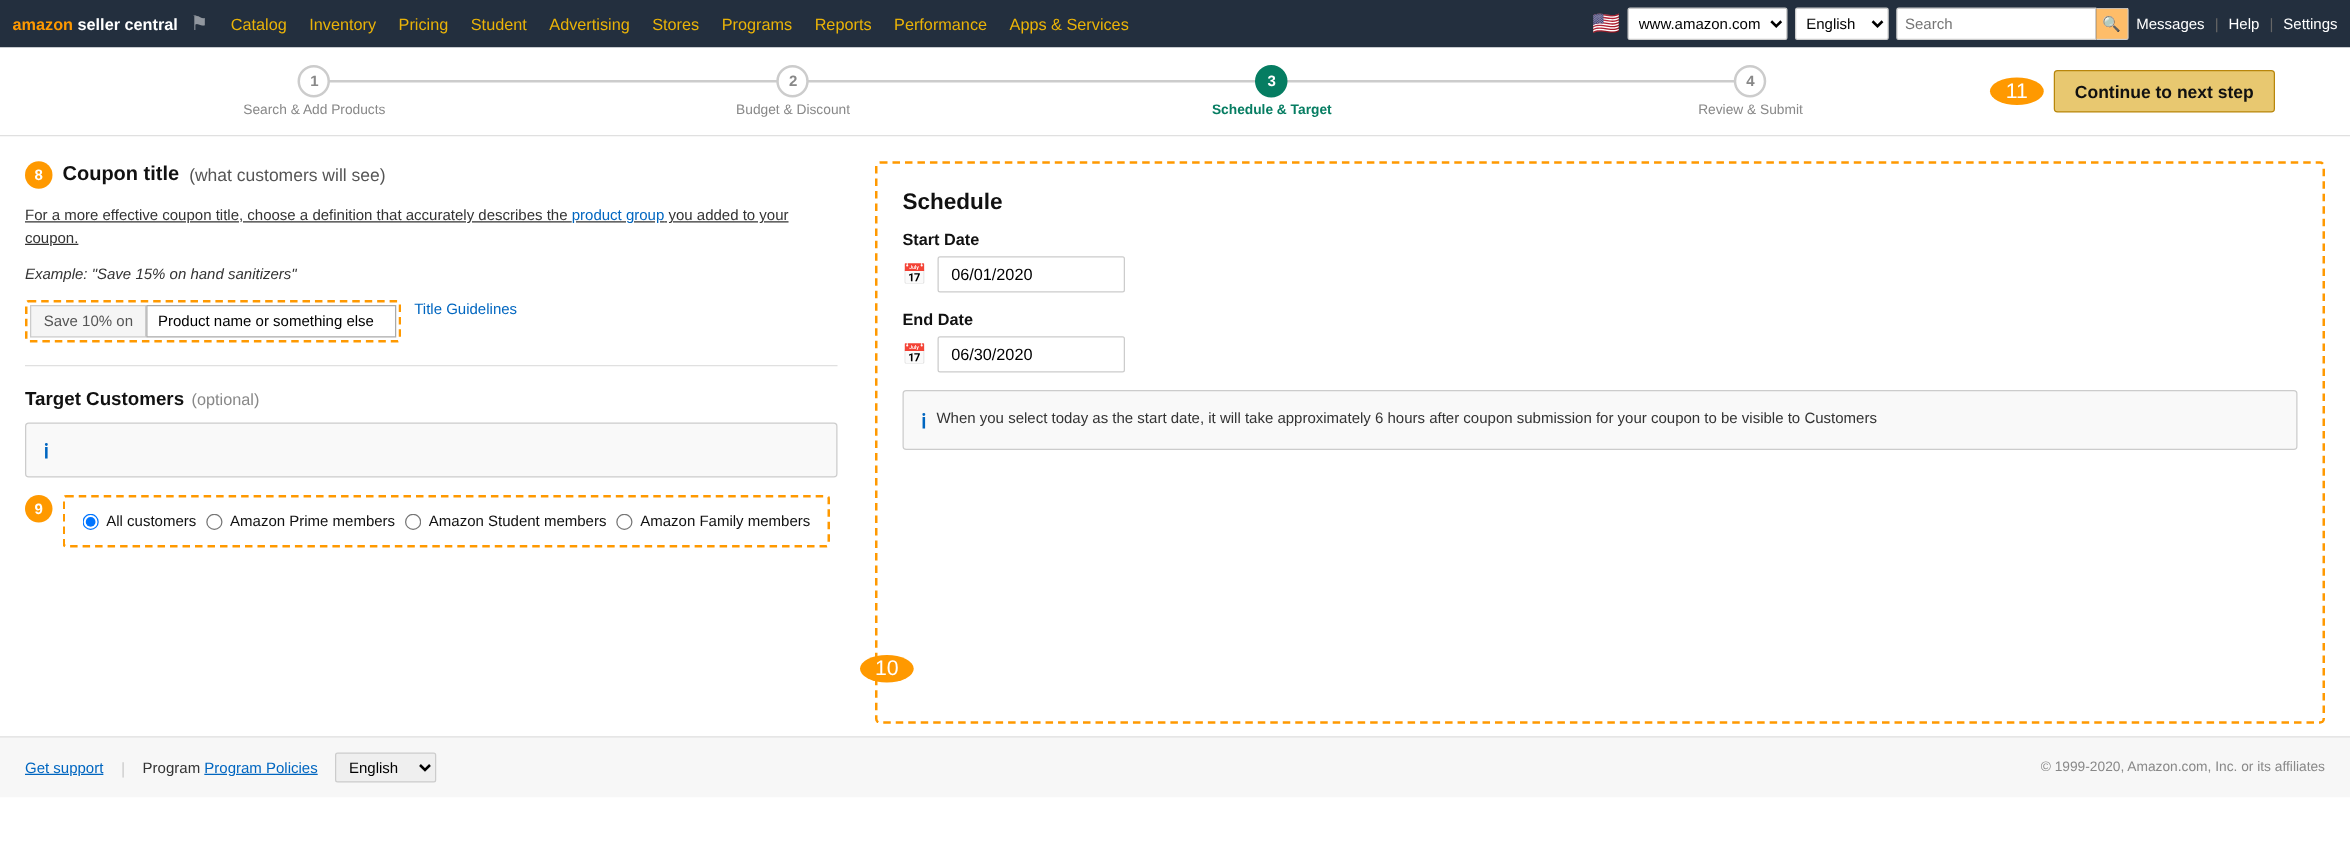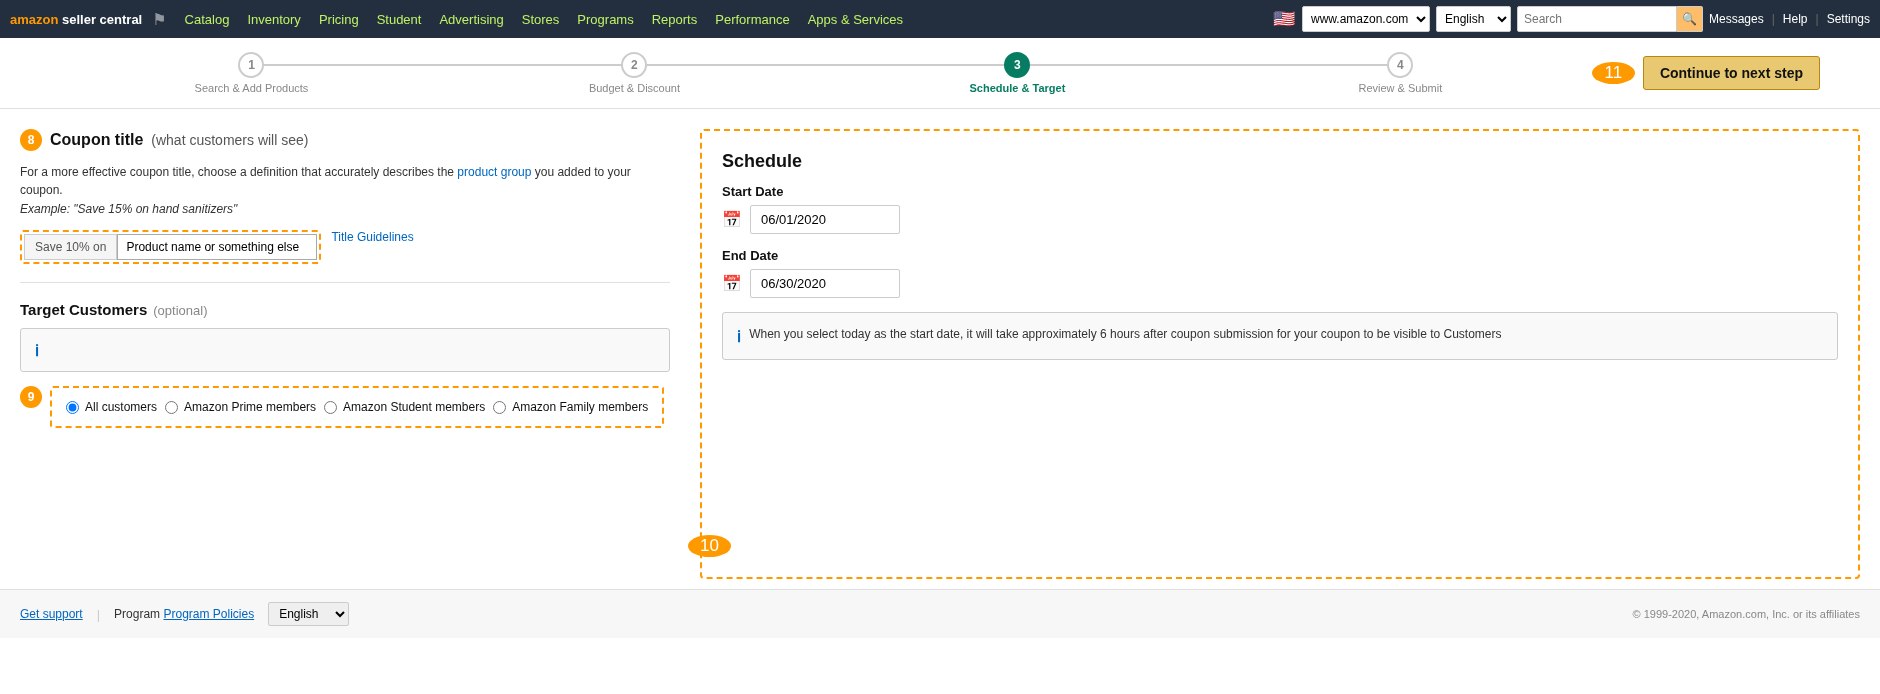--- a/index.html
+++ b/index.html
@@ -27,21 +27,21 @@
       white-space: nowrap;
     }
     .logo-text span { color: #ff9900; }
     .nav-links {
       display: flex;
       align-items: center;
       flex: 1;
       gap: 2px;
     }
     .nav-link {
-      color: #bef264;
+      color: #eab308;
       font-size: 13px;
       padding: 0 8px;
       height: 22px;
       display: flex;
       align-items: center;
       cursor: pointer;
       white-space: nowrap;
     }
     .nav-right {
       display: flex;
@@ -229,22 +229,23 @@
       font-weight: bold;
     }
     .section-subtitle {
       font-size: 14px;
       font-weight: normal;
       color: #555;
     }
     .description-text {
       font-size: 12px;
       color: #333;
-      margin-bottom: 3px;
+      margin-bottom: 13px;
       line-height: 1.5;
+      text-decoration: underline;
     }
     .description-text a { color: #0066c0; text-decoration: none; }
     .example-text {
       font-size: 12px;
       color: #333;
       margin-bottom: 14px;
       font-style: italic;
     }
     .coupon-title-row {
       display: flex;
@@ -560,21 +561,21 @@
         <label class="radio-item">
           <input type="radio" name="target" style="">
           <span>Amazon Family members</span>
         </label>
       </div>
     </div>
 
   </div>
 
   <div class="right-panel">
-    <div class="badge-10" style="position:absolute;left:-14px;bottom:20px;">
+    <div class="badge-10" style="position:absolute;left:-14px;bottom:31px;">
       <div class="step-badge">10</div>
     </div>
 
     <h2 class="schedule-title">Schedule</h2>
 
 
     <div class="date-section">
       <div class="date-label">Start Date</div>
       <div class="date-input-row">
         <span class="calendar-icon">📅</span>

